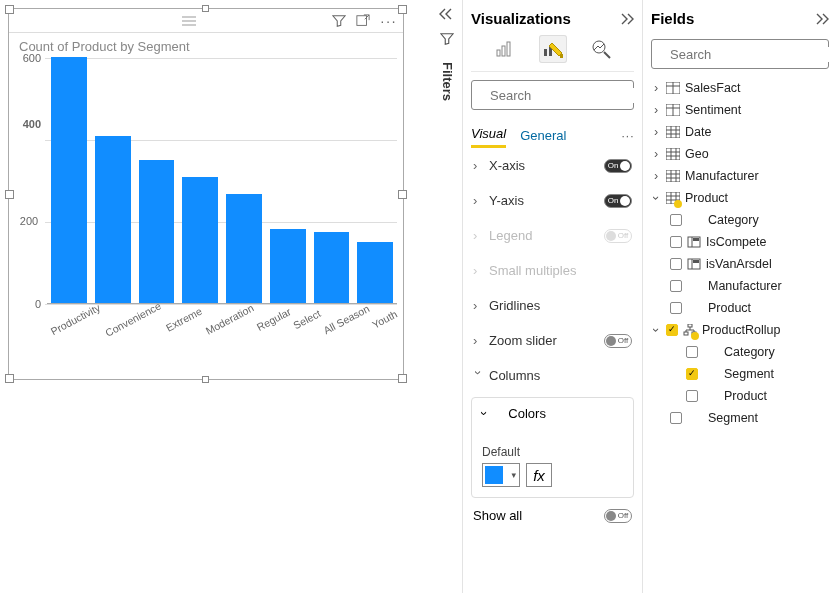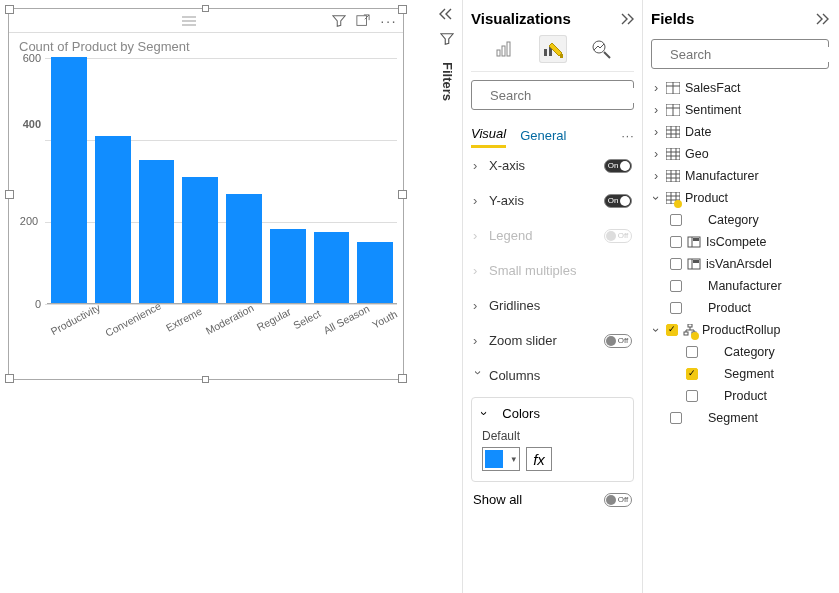--- a/index.html
+++ b/index.html
@@ -62,21 +62,21 @@
   .toggle { width:28px; height:14px; border-radius:8px; border:1px solid #888; position:relative; font-size:8px; display:flex; align-items:center; justify-content:center; color:#555;}
   .toggle.on { background:#333; color:#fff;}
   .toggle.on::after { content:""; position:absolute; right:1px; top:1px; width:10px; height:10px; background:#fff; border-radius:50%; }
   .toggle.off::after { content:""; position:absolute; left:1px; top:1px; width:10px; height:10px; background:#888; border-radius:50%; }
   .toggle.on span{ margin-right:10px;}
   .toggle.off span{ margin-left:10px;}
   .toggle.disabled { border-color:#ddd; color:#ccc;}
   .toggle.disabled::after{ background:#ddd;}
   
   .colors-card { border:1px solid #ddd; border-radius:4px; margin-top:4px; padding:8px 10px 10px; }
-  .colors-card .hdr { display:flex; align-items:center; gap:16px; font-size:13px; margin-bottom:8px;}
+  .colors-card .hdr { display:flex; align-items:center; gap:22px; font-size:13px; margin-bottom:24px;}
   .colors-card .lbl { font-size:12px; color:#444; margin-bottom:4px;}
   .color-row { display:flex; gap:6px; }
   .color-swatch { width:38px; height:24px; border:1px solid #888; display:flex; align-items:center; }
   .color-swatch .c { width:18px; height:18px; margin-left:2px; background:#118DFF;}
   .color-swatch .dd { margin-left:auto; margin-right:3px; font-size:9px; color:#555;}
   .fx-box { width:26px; height:24px; border:1px solid #888; display:flex; align-items:center; justify-content:center; font-style:italic; font-size:15px;}
   .show-all { display:flex; align-items:center; justify-content:space-between; font-size:13px; padding:10px 2px 0;}
   
   .fields-panel { width:195px; border-left:1px solid #e3e3e3; padding:6px 8px 0 8px; overflow:hidden;}
   .field-row { display:flex; align-items:center; gap:5px; font-size:12.5px; color:#222; padding:4px 0; white-space:nowrap;}

